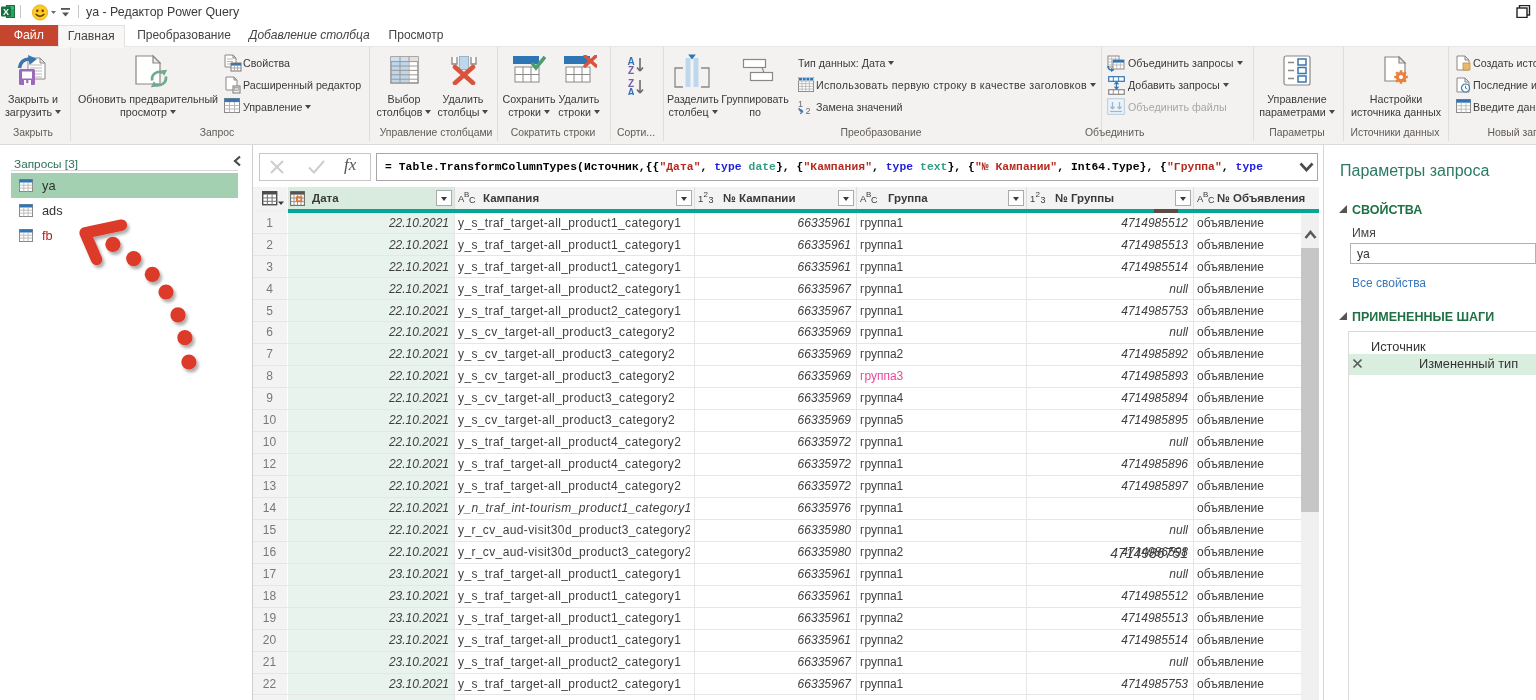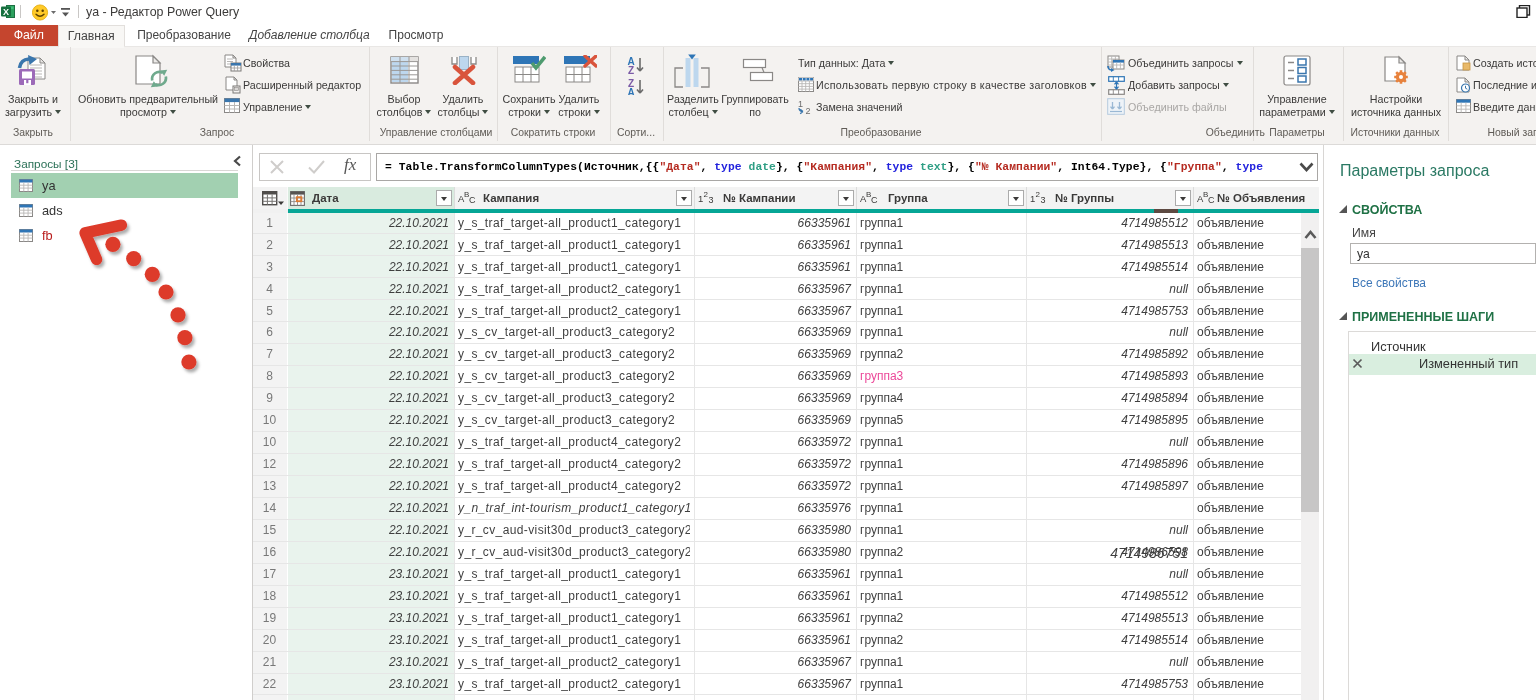--- a/index.html
+++ b/index.html
@@ -60,21 +60,21 @@
 <div class="sep" style="left:1101px"></div>
 <div class="sep" style="left:1253px"></div>
 <div class="sep" style="left:1343px"></div>
 <div class="sep" style="left:1448px"></div>
 <div class="lbl" style="left:-57px;top:127px;width:180px;text-align:center;">Закрыть</div>
 <div class="lbl" style="left:127px;top:127px;width:180px;text-align:center;">Запрос</div>
 <div class="lbl" style="left:346px;top:127px;width:180px;text-align:center;">Управление столбцами</div>
 <div class="lbl" style="left:463px;top:127px;width:180px;text-align:center;">Сократить строки</div>
 <div class="lbl" style="left:546px;top:127px;width:180px;text-align:center;">Сорти...</div>
 <div class="lbl" style="left:791px;top:127px;width:180px;text-align:center;">Преобразование</div>
-<div class="lbl" style="left:1085px;top:127px;width:180px;text-align:right;">Объединить</div>
+<div class="lbl" style="left:1085px;top:127px;width:180px;text-align:left;">Объединить</div>
 <div class="lbl" style="left:1207px;top:127px;width:180px;text-align:center;">Параметры</div>
 <div class="lbl" style="left:1305px;top:127px;width:180px;text-align:center;">Источники данных</div>
 <div class="lbl" style="left:1423px;top:127px;width:180px;text-align:center;">Новый зап</div>
 <div class="btxt ctr" style="left:-67px;top:92.5px;width:200px;">Закрыть и</div>
 <div class="btxt ctr" style="left:-67px;top:105.5px;width:200px;">загрузить <span class="caret"></span></div>
 <div class="btxt ctr" style="left:48px;top:92.5px;width:200px;">Обновить предварительный</div>
 <div class="btxt ctr" style="left:48px;top:105.5px;width:200px;">просмотр <span class="caret"></span></div>
 <div class="btxt ctr" style="left:304px;top:92.5px;width:200px;">Выбор</div>
 <div class="btxt ctr" style="left:304px;top:105.5px;width:200px;">столбцов <span class="caret"></span></div>
 <div class="btxt ctr" style="left:363px;top:92.5px;width:200px;">Удалить</div>

